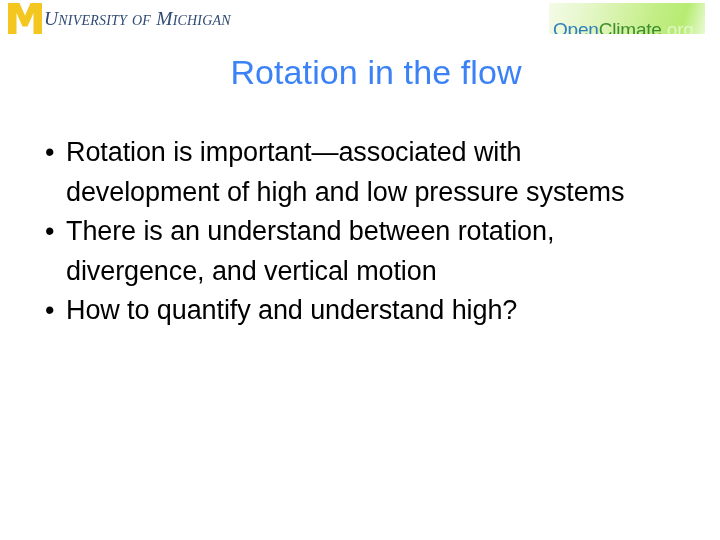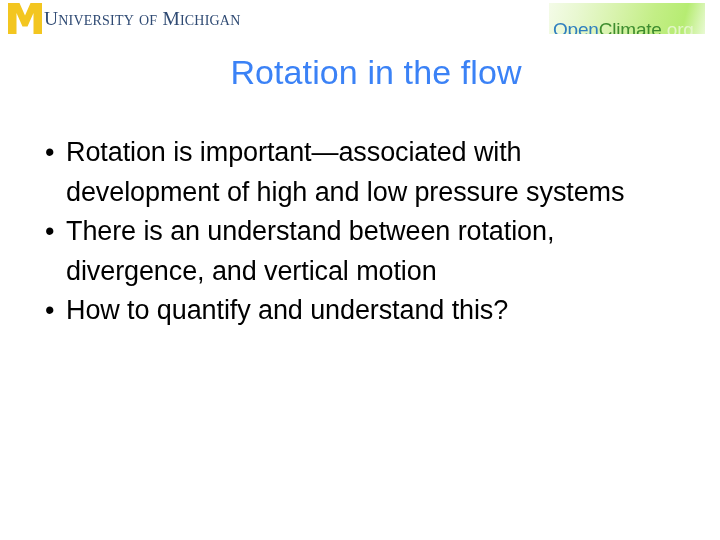--- a/index.html
+++ b/index.html
@@ -32,20 +32,21 @@
   }
 
   
   .um-logo {
     position: absolute;
     left: 8px;
     top: 1px;
     display: flex;
     align-items: center;
     height: 34px;
+    font-style: italic;
   }
   .um-block-m {
     width: 34px;
     height: 31px;
     flex: 0 0 auto;
     display: block;
   }
   .um-wordmark {
     margin-left: 2px;
     font-family: "Liberation Serif", serif;
@@ -167,18 +168,18 @@
       <span class="bullet-text">Rotation is important—associated with development of high and low pressure systems</span>
     </div>
 
     <div class="bullet-item">
       <span class="bullet-dot">•</span>
       <span class="bullet-text">There is an understand between rotation, divergence, and vertical motion</span>
     </div>
 
     <div class="bullet-item">
       <span class="bullet-dot">•</span>
-      <span class="bullet-text">How to quantify and understand this?</span>
+      <span class="bullet-text">How to quantify and understand high?</span>
     </div>
 
   </div>
 
 </div>
 
 </body></html>

